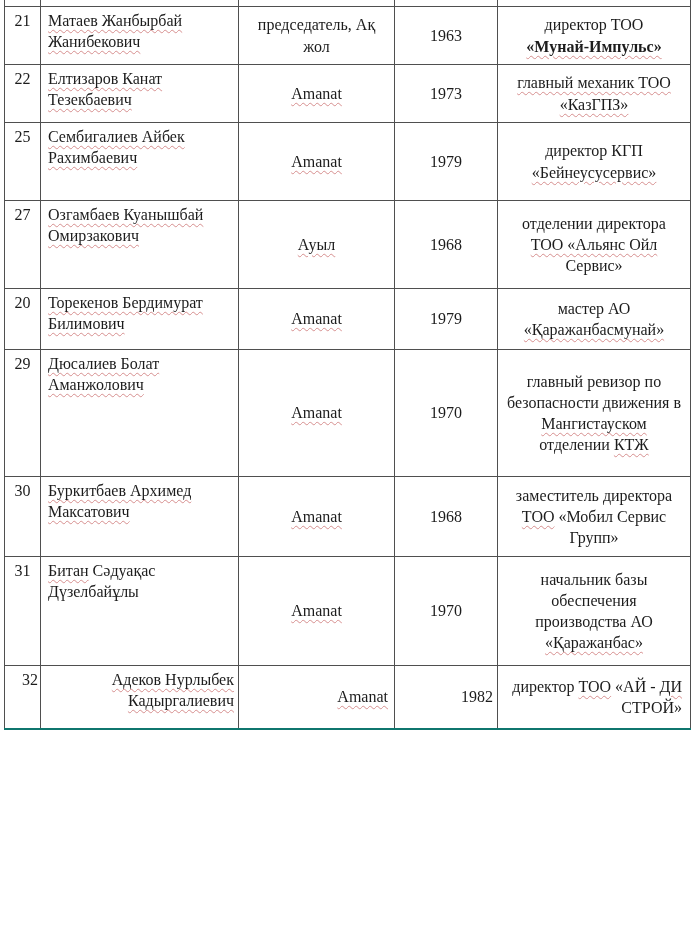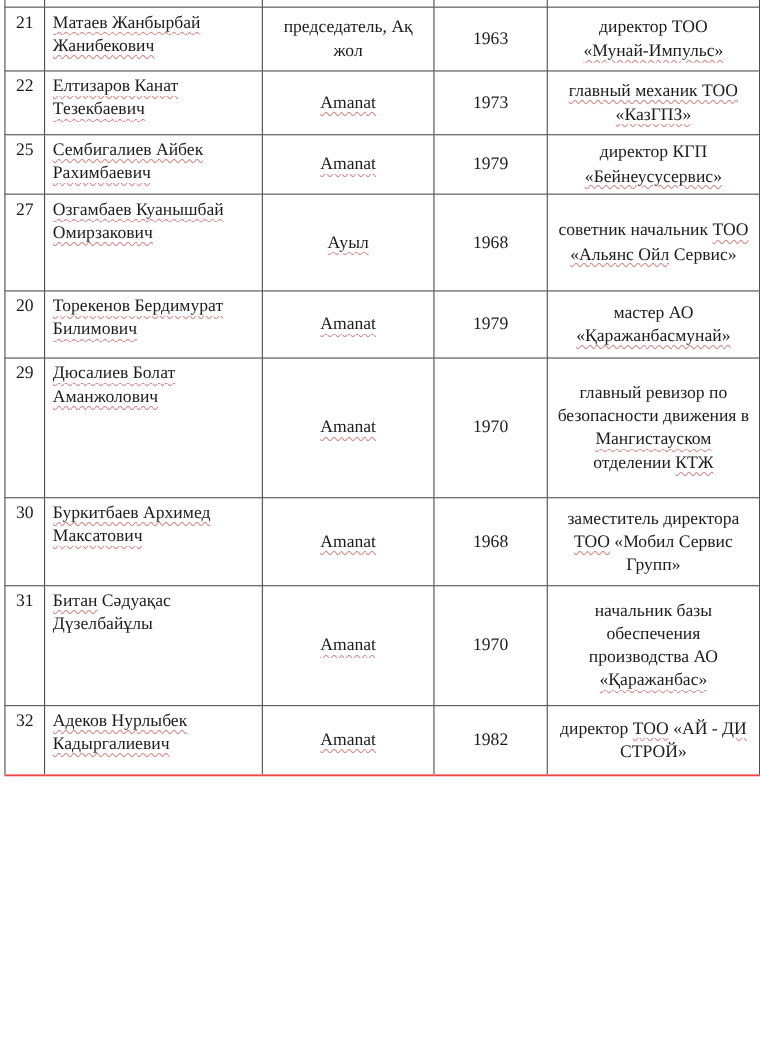--- a/index.html
+++ b/index.html
@@ -16,35 +16,35 @@
     width:686px;
   }
   td{
     border:1px solid #4f4f4f;
     font-size:16px;
     line-height:1.32;
     overflow:hidden;
     word-wrap:break-word;
   }
   tr.stub td{height:6px;border-top:none;padding:0;}
-  tr:last-child td{border-bottom:2px solid #ef4444;}
+  tr:last-child td{border-bottom:2px solid #0f766e;text-align:right;}
   td.c-num{text-align:center;vertical-align:top;padding:3px 2px 2px 2px;}
   td.c-name{text-align:left;vertical-align:top;padding:3px 4px 3px 7px;}
   td.c-party{text-align:center;vertical-align:middle;padding:2px 6px;}
   td.c-year{text-align:center;vertical-align:middle;padding:2px 4px;}
   td.c-job{text-align:center;vertical-align:middle;padding:4px 8px;}
   .sp{
     text-decoration-line:underline;
     text-decoration-style:wavy;
     text-decoration-color:var(--squiggle,#d68f8f);
     text-decoration-thickness:1px;
     text-underline-offset:3px;
   }
   .bold{font-weight:normal;}
-  .nb{white-space:nowrap;}
+  .nb{white-space:nowrap;font-weight:bold;}
 </style>
 </head>
 <body style="color: rgb(28, 28, 28); background: rgb(255, 255, 255);">
 
 <div class="page">
   <table class="doc-table">
     <colgroup>
       <col style="width:36px">
       <col style="width:198px">
       <col style="width:156px">
@@ -66,33 +66,33 @@
     <td class="c-year">1963</td>
     <td class="c-job"><span>директор ТОО </span><span class="sp nb">«Мунай-Импульс»</span></td>
   </tr>
         <tr style="height: 58px;">
     <td class="c-num">22</td>
     <td class="c-name"><span class="sp">Елтизаров Канат Тезекбаевич</span></td>
     <td class="c-party"><span class="sp">Amanat</span></td>
     <td class="c-year">1973</td>
     <td class="c-job"><span class="sp">главный механик ТОО «КазГПЗ»</span></td>
   </tr>
-        <tr style="height: 54px;">
+        <tr style="height: 78px;">
     <td class="c-num">25</td>
     <td class="c-name"><span class="sp">Сембигалиев Айбек Рахимбаевич</span></td>
     <td class="c-party"><span class="sp">Amanat</span></td>
     <td class="c-year">1979</td>
     <td class="c-job"><span>директор КГП </span><span class="sp">«Бейнеусусервис»</span></td>
   </tr>
         <tr style="height: 88px;">
     <td class="c-num">27</td>
     <td class="c-name"><span class="sp">Озгамбаев Куанышбай Омирзакович</span></td>
     <td class="c-party"><span class="sp">Ауыл</span></td>
     <td class="c-year">1968</td>
-    <td class="c-job"><span>советник начальник </span><span class="sp">ТОО «Альянс Ойл</span><span> Сервис»</span></td>
+    <td class="c-job"><span>отделении директора </span><span class="sp">ТОО «Альянс Ойл</span><span> Сервис»</span></td>
   </tr>
         <tr style="height: 61px;">
     <td class="c-num">20</td>
     <td class="c-name"><span class="sp">Торекенов Бердимурат Билимович</span></td>
     <td class="c-party"><span class="sp">Amanat</span></td>
     <td class="c-year">1979</td>
     <td class="c-job"><span>мастер АО </span><span class="sp">«Қаражанбасмунай»</span></td>
   </tr>
         <tr style="height: 127px;">
     <td class="c-num">29</td>

